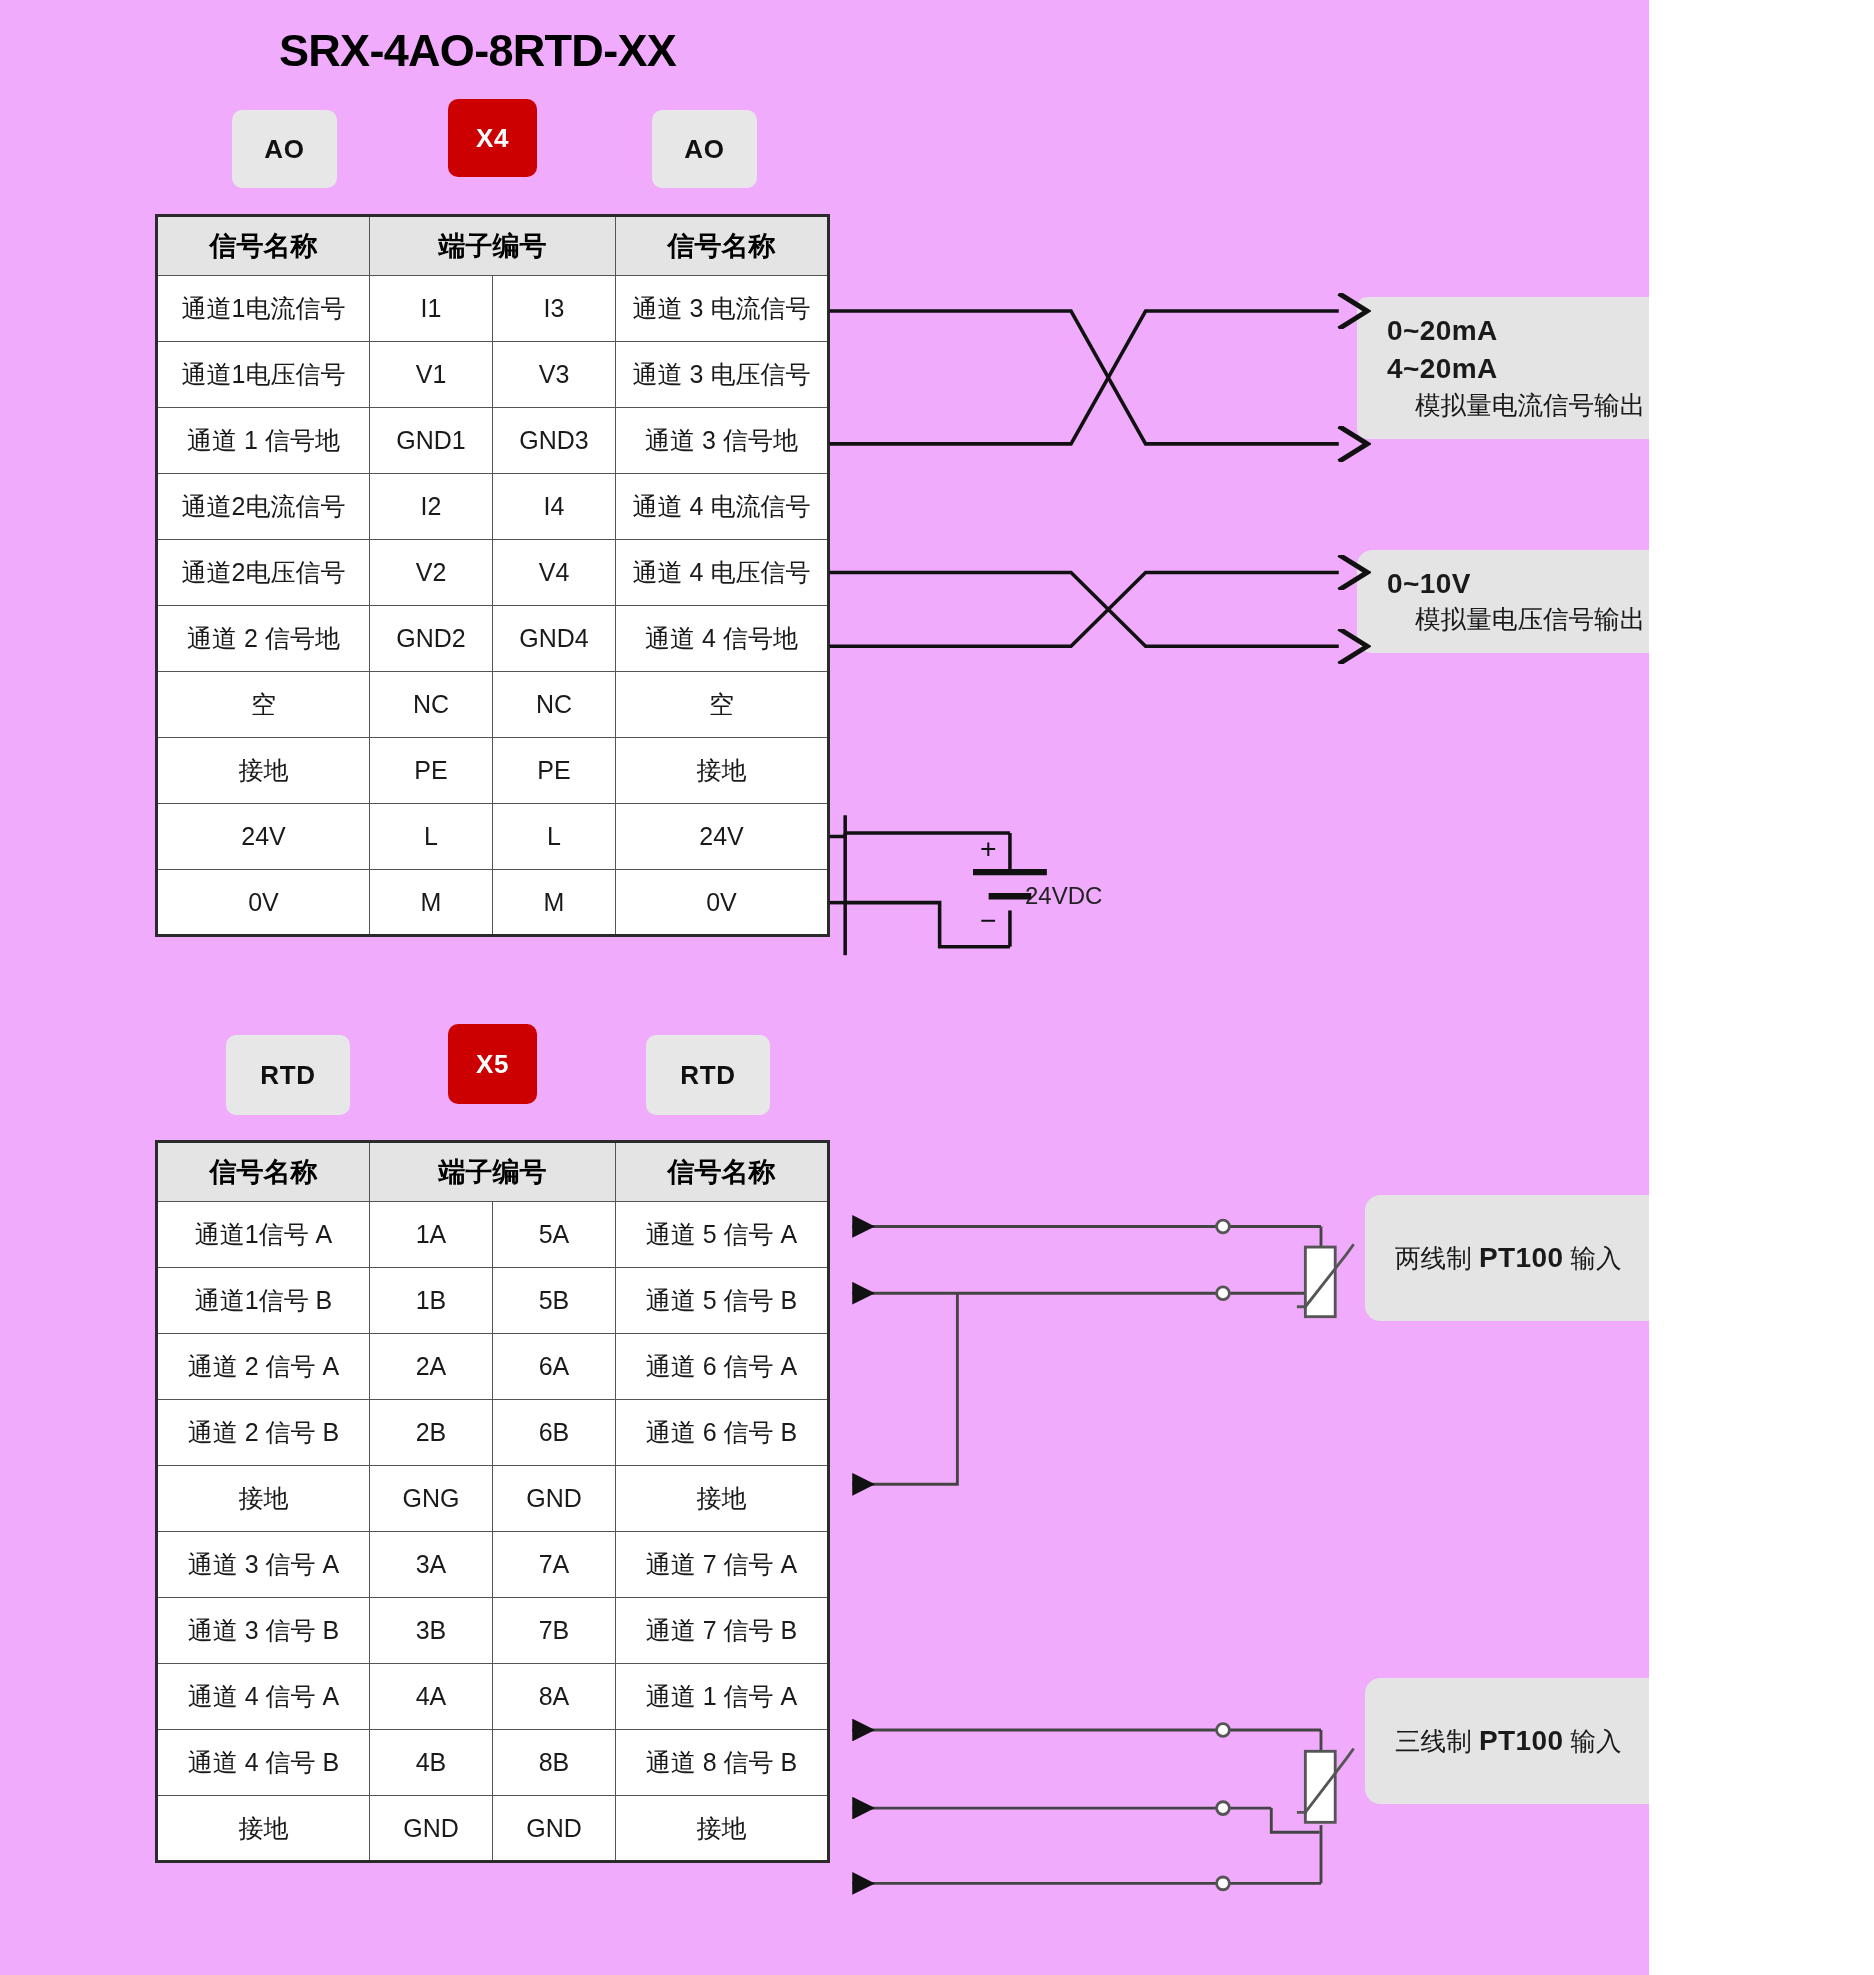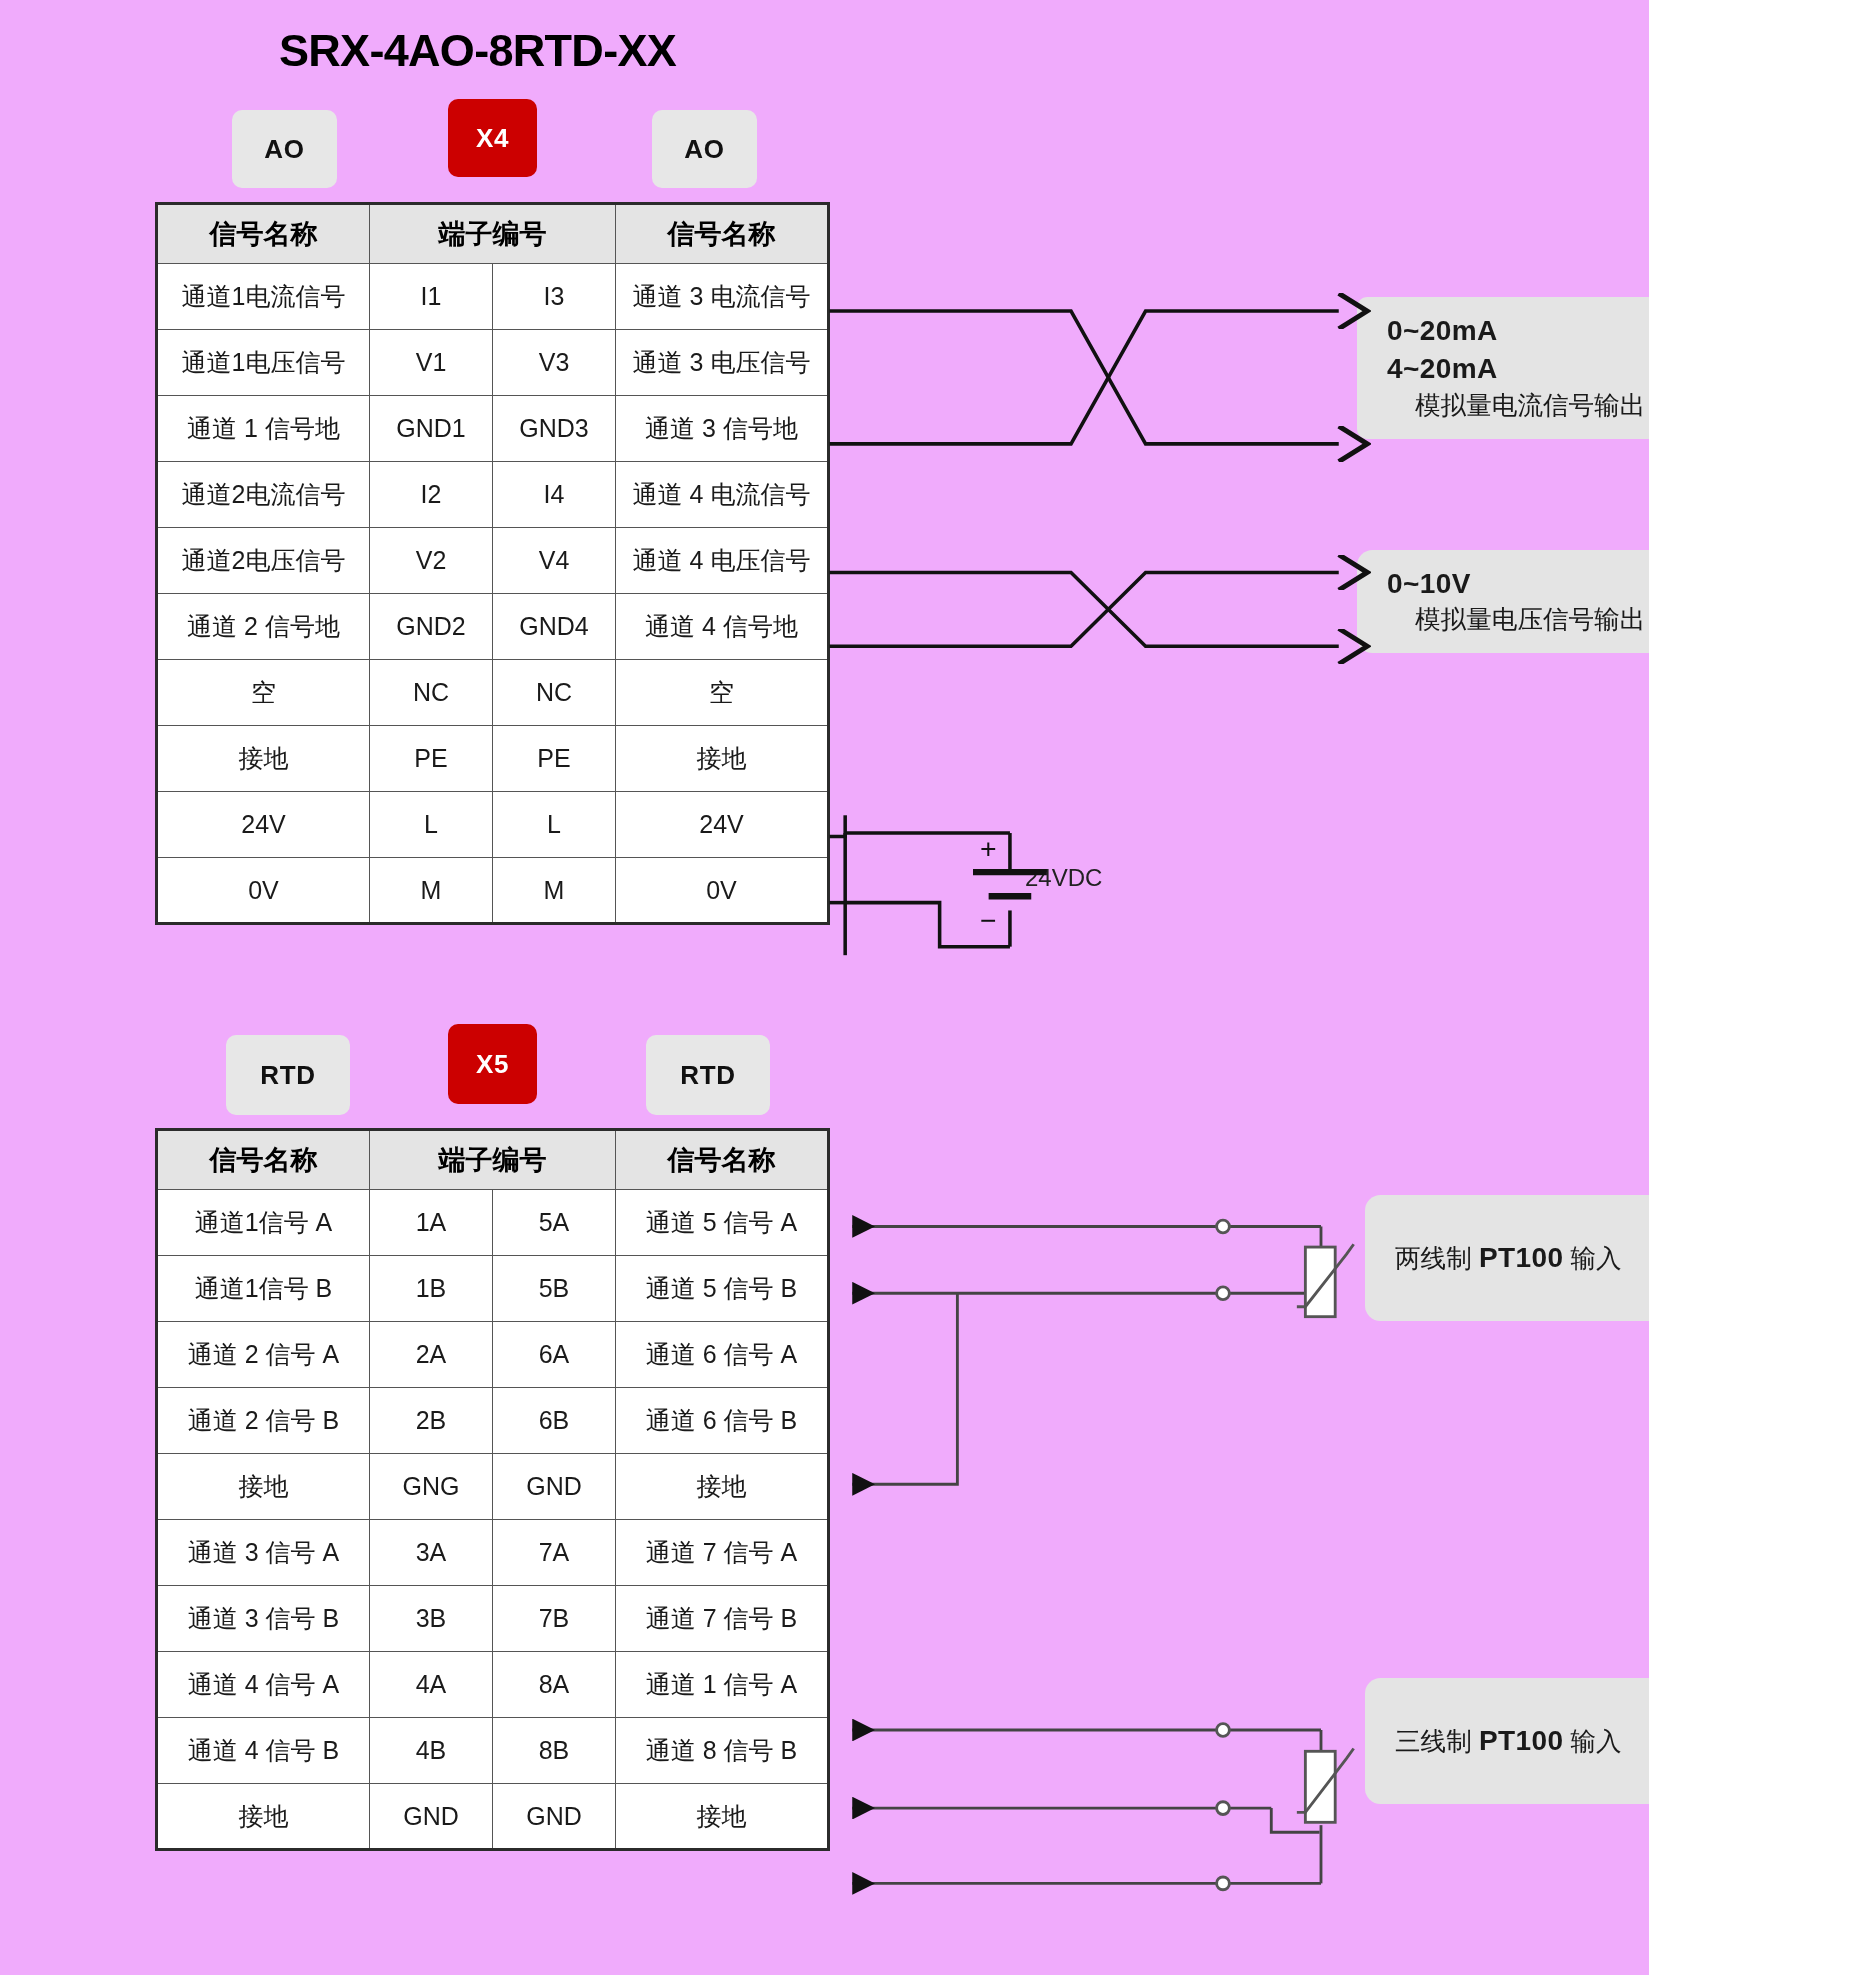--- a/index.html
+++ b/index.html
@@ -40,20 +40,21 @@
   .badge.grey { background: #e7e7e7; color: #111; margin-top: 11px; }
   .badge.red  { background: #cc0000; color: #fff; }
 
   
   .wtable {
     position: absolute;
     border-collapse: collapse;
     table-layout: fixed;
     background: #fff;
     border: 3.6px solid #2b2b2b;
+    margin-top: 12px;
   }
   .wtable th, .wtable td {
     border: 1.4px solid #555;
     text-align: center;
     vertical-align: middle;
     font-size: 25px;
     color: #1a1a1a;
     padding: 0;
     height: 66px;
     font-weight: normal;
@@ -100,20 +101,21 @@
   .wires {
     position: absolute;
     left: 0; top: 0;
     width: 1875px; height: 1975px;
     pointer-events: none;
   }
   .lbl-24vdc {
     position: absolute;
     font-size: 24px;
     color: #222;
+    margin-top: 18px;
   }
 </style>
 </head>
 <body>
 
 <div id="page">
 
   <div class="title" style="left:279px; top:25px;">SRX-4AO-8RTD-XX</div>
 
   <div class="badge grey" style="left:232px; top:99px; width:105px; height:78px;">AO</div>

